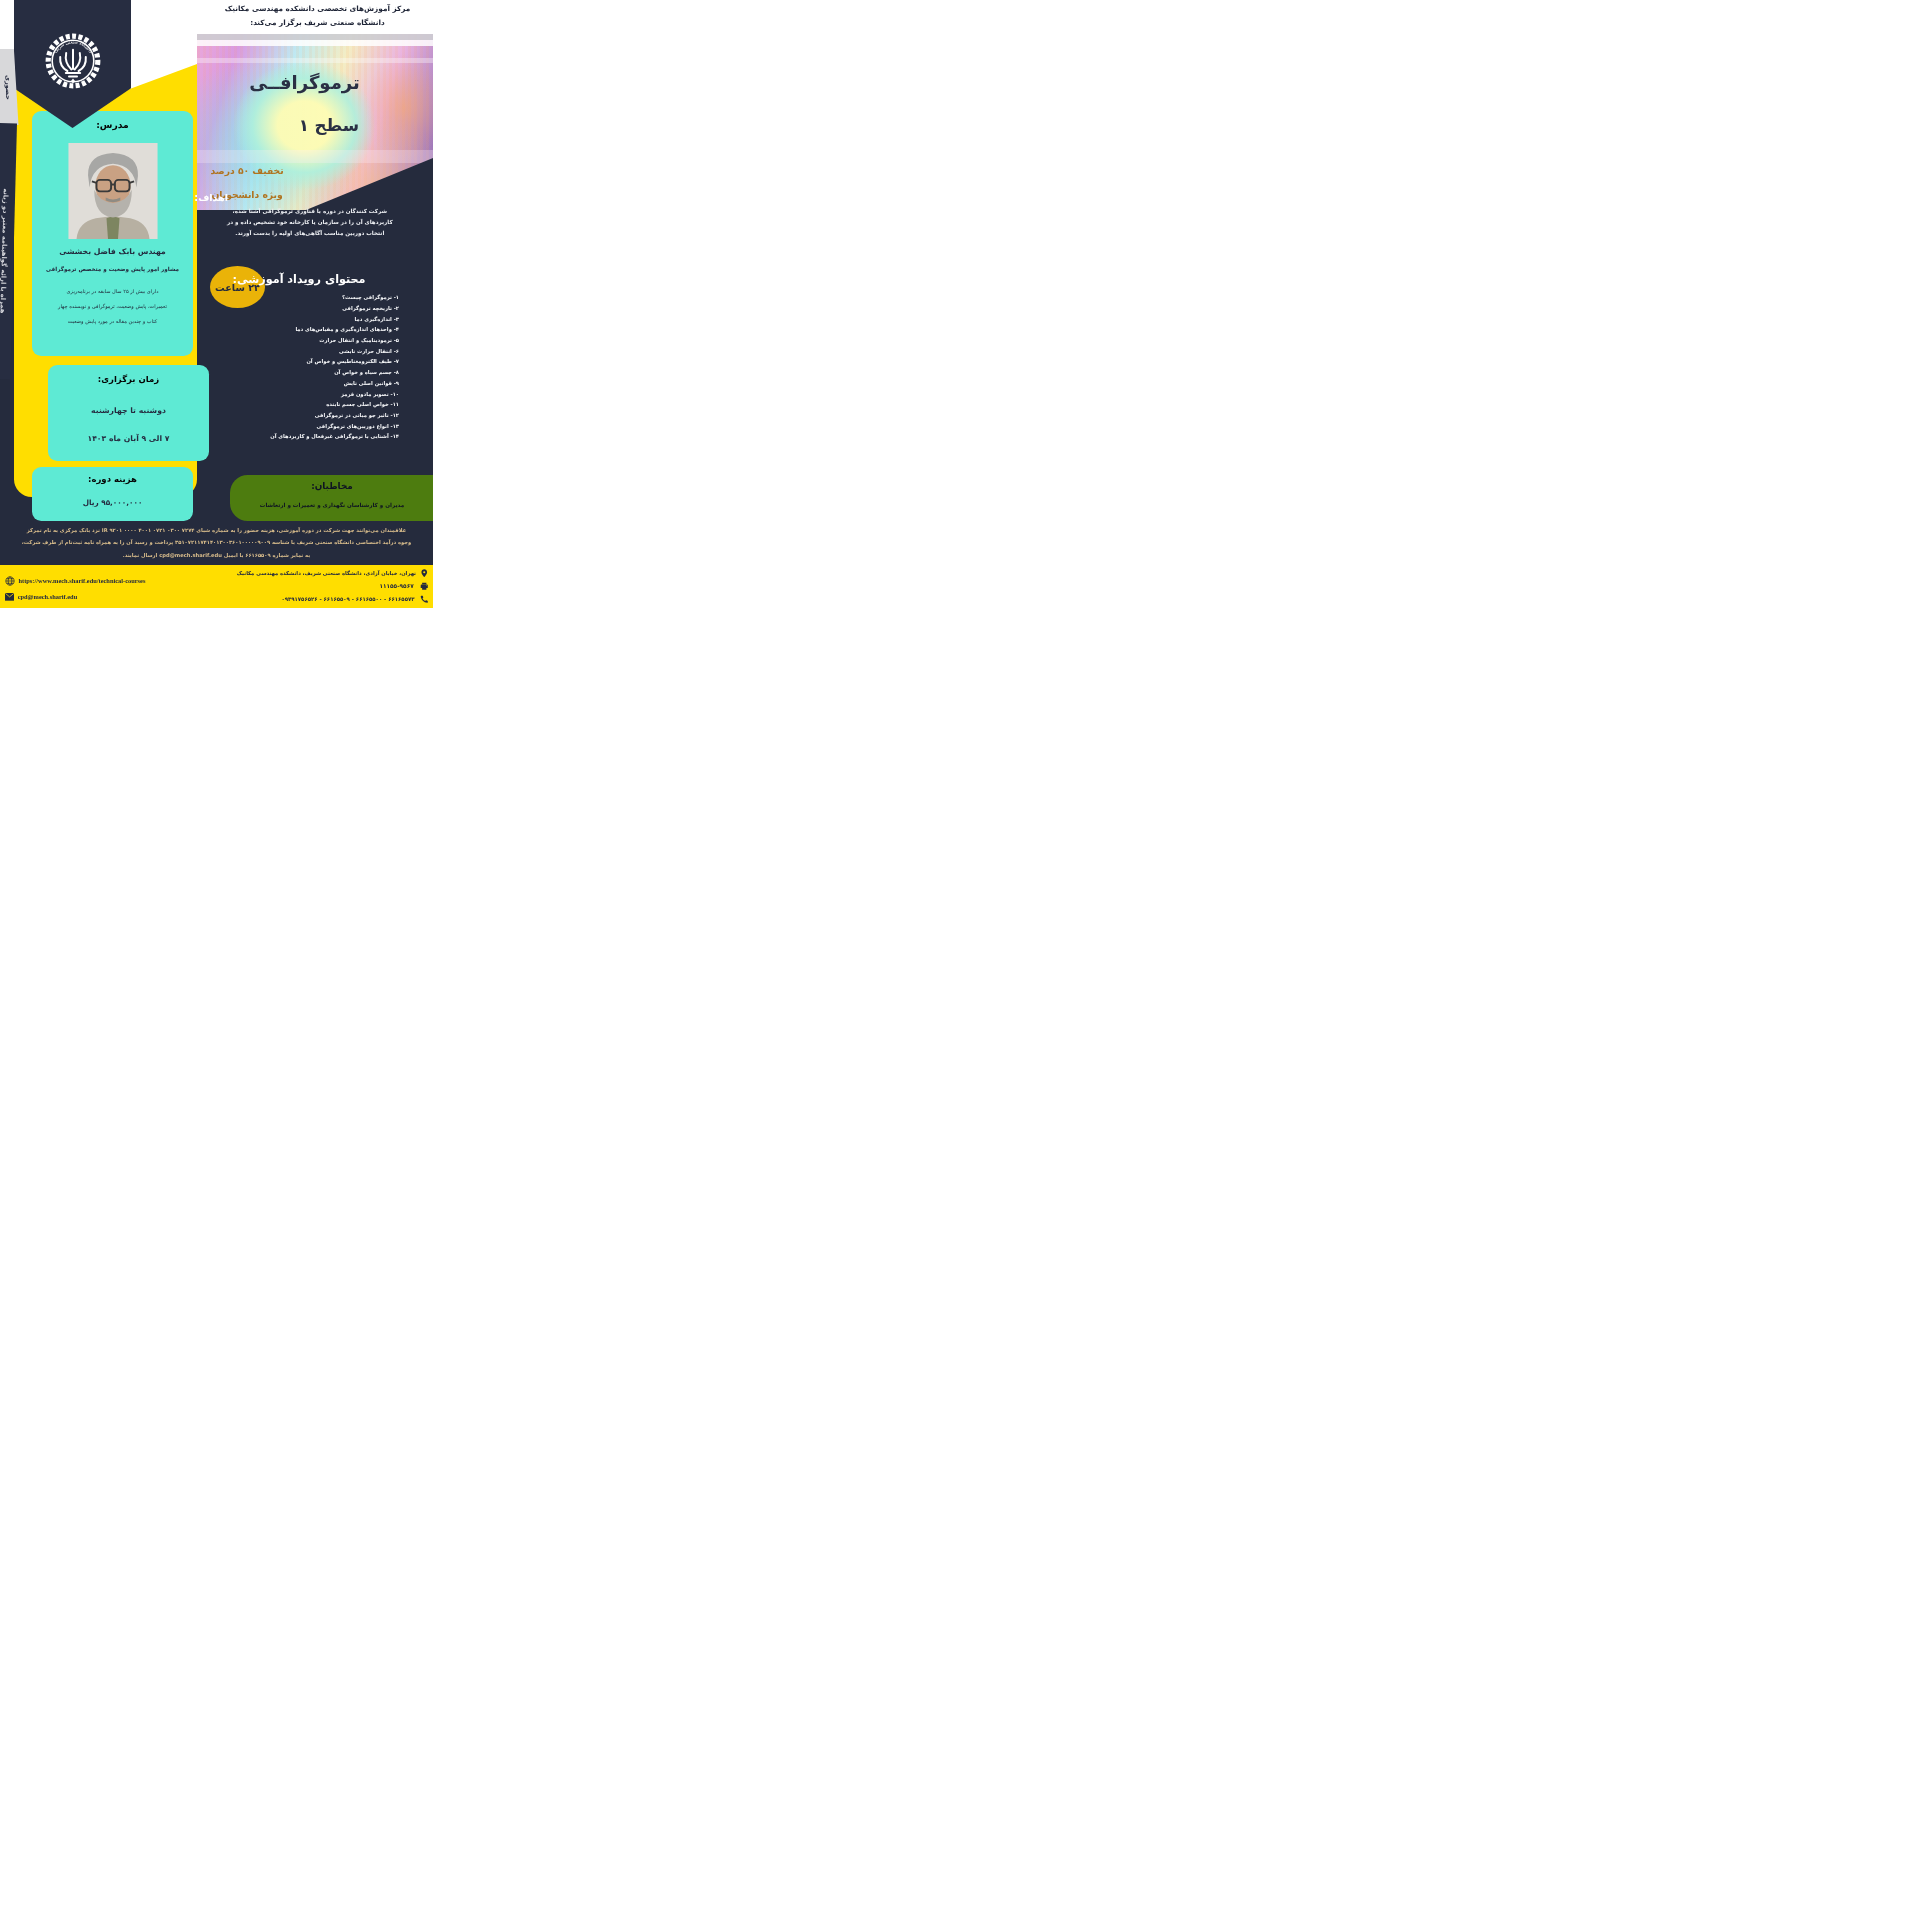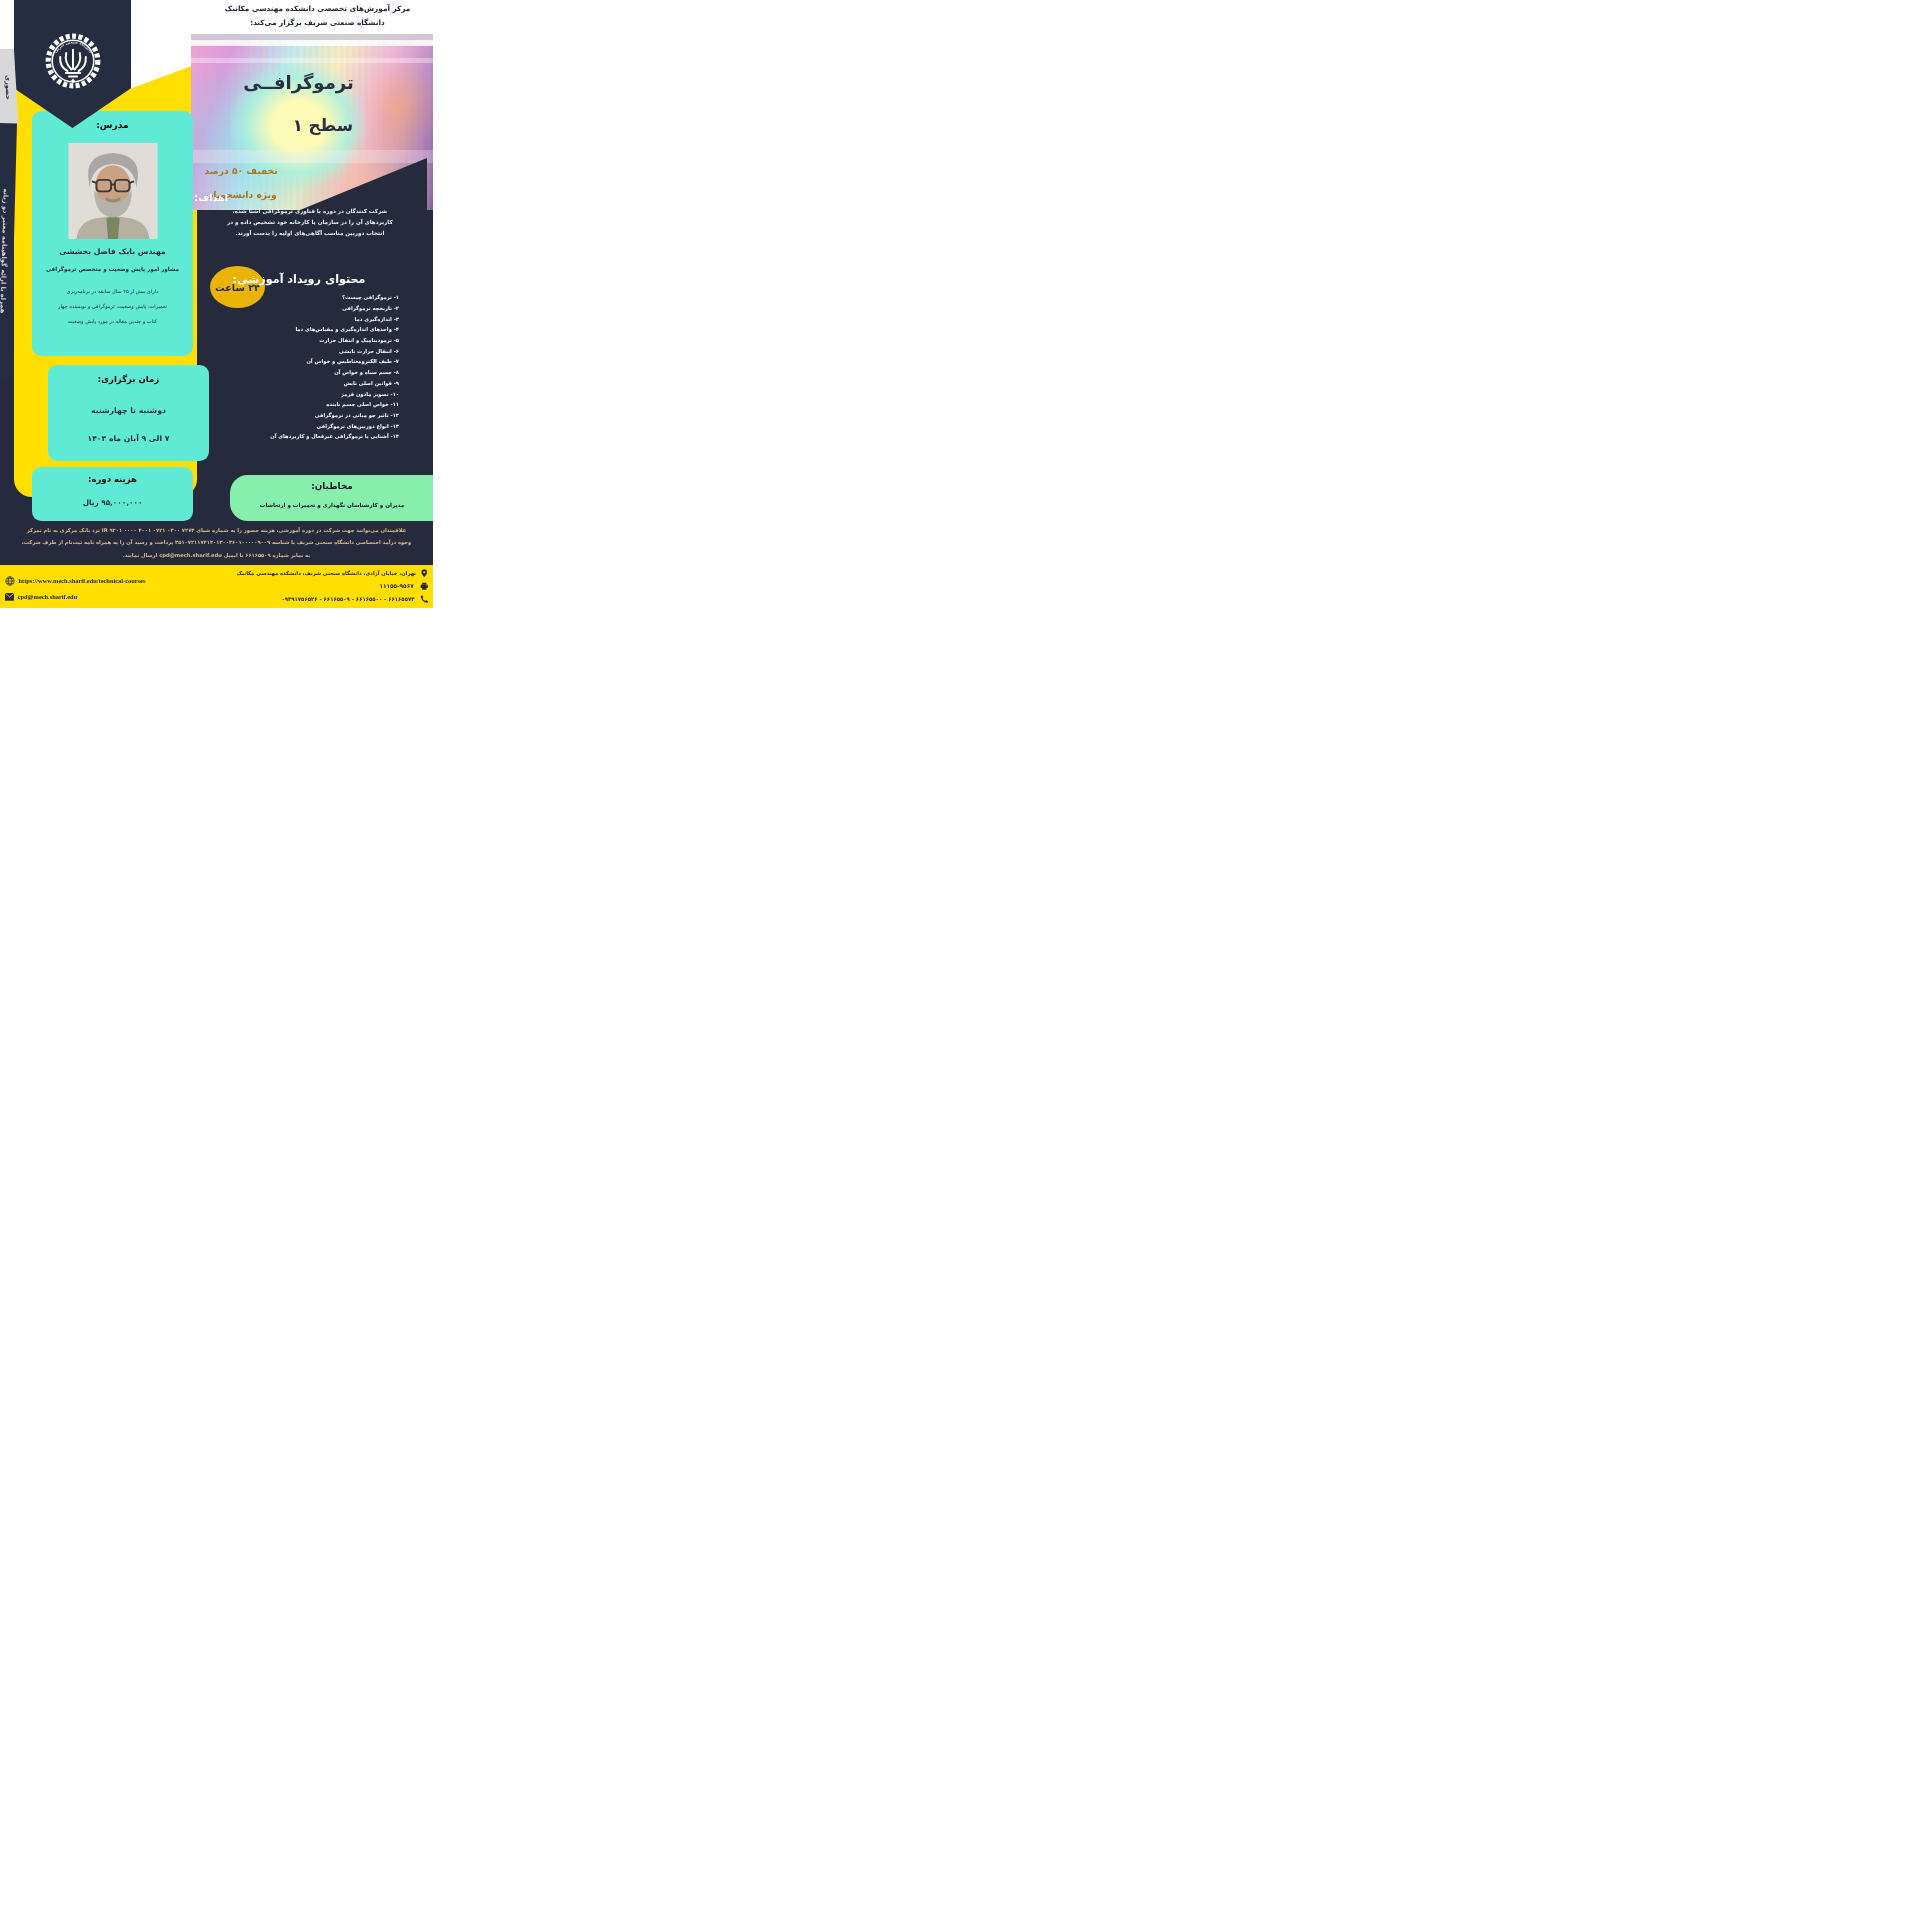--- a/index.html
+++ b/index.html
@@ -14,21 +14,21 @@
   #white-tr{left:197px;top:0;width:236px;height:34px;background:#ffffff;}
   #header-text{left:206px;top:2.3px;width:223px;text-align:center;color:#1d2335;
                font-weight:bold;font-size:7.3px;line-height:1.9;}
 
   
   #yellow-col{left:14px;top:89px;width:183px;height:408px;background:#ffde00;border-radius:0 0 17.7px 17.7px;}
   #yellow-tri{left:127px;top:64px;width:70px;height:26px;background:#ffde00;
               clip-path:polygon(0 100%,100% 0,100% 100%);}
 
   
-  #hero{left:191px;top:34px;width:244px;height:176px;overflow:hidden;
+  #hero{left:197px;top:34px;width:244px;height:176px;overflow:hidden;
     background:
       radial-gradient(56px 77px at 85% 42%, rgba(255,170,90,.55), transparent 70%),
       radial-gradient(89px 81px at 44% 52%, rgba(255,252,180,.95) 0 30%, rgba(175,240,220,.9) 58%, transparent 80%),
       radial-gradient(131px 116px at 28% 62%, rgba(130,225,235,.75), transparent 75%),
       radial-gradient(100px 92px at 72% 85%, rgba(255,200,120,.5), transparent 75%),
       repeating-linear-gradient(90deg, rgba(255,160,90,.10) 0 3.1px, rgba(255,255,255,0) 3.1px 6.2px),
       linear-gradient(108deg,#eba8da 0%,#d99ae2 15%,#bfeaf2 35%,#f4edc4 52%,#eab4e0 70%,#a87fc0 88%,#7e5fa6 100%);}
   .stripe{left:0;width:100%;}
   #stripe1{top:0;height:6.2px;background:rgba(205,205,210,.9);}
   #stripe2{top:6.2px;height:5.4px;background:rgba(255,255,255,.85);}
@@ -72,21 +72,21 @@
   #card-schedule{top:365px;height:96px;margin-left:16px;}
   #schedule-heading{top:9.2px;font-size:8.5px;}
   #sched-days{position:absolute;left:0;top:41px;width:100%;font-size:7.7px;font-weight:bold;color:#252c40;}
   #sched-dates{position:absolute;left:0;top:69px;width:100%;font-size:7.7px;font-weight:bold;color:#252c40;}
 
   #card-fee{top:467px;height:54px;}
   #fee-heading{top:7px;font-size:8.5px;}
   #fee-amount{position:absolute;left:0;top:31px;width:100%;font-size:7.3px;font-weight:bold;color:#252c40;}
 
   
-  #audience{left:230px;top:475px;width:204px;height:46px;background:#86efac;border-radius:17.7px 0 0 17.7px;text-align:center;}
+  #audience{left:230px;top:475px;width:204px;height:46px;background:#4d7c0f;border-radius:17.7px 0 0 17.7px;text-align:center;}
   #audience-heading{position:absolute;left:0;top:6.2px;width:100%;font-size:8.9px;font-weight:bold;color:#0e1322;}
   #audience-text{position:absolute;left:0;top:27px;width:100%;font-size:5.6px;font-weight:bold;color:#0e1322;}
 
   
   #payment{left:0;top:524px;width:433px;text-align:center;}
   .pay-line{font-size:5.2px;font-weight:bold;color:#d9bd8c;line-height:2.4;white-space:nowrap;}
 
   
   #contactband{left:0;top:565px;width:433px;height:44px;background:#ffde00;}
   .crow{position:absolute;display:flex;align-items:center;gap:3.9px;color:#252b3d;}

